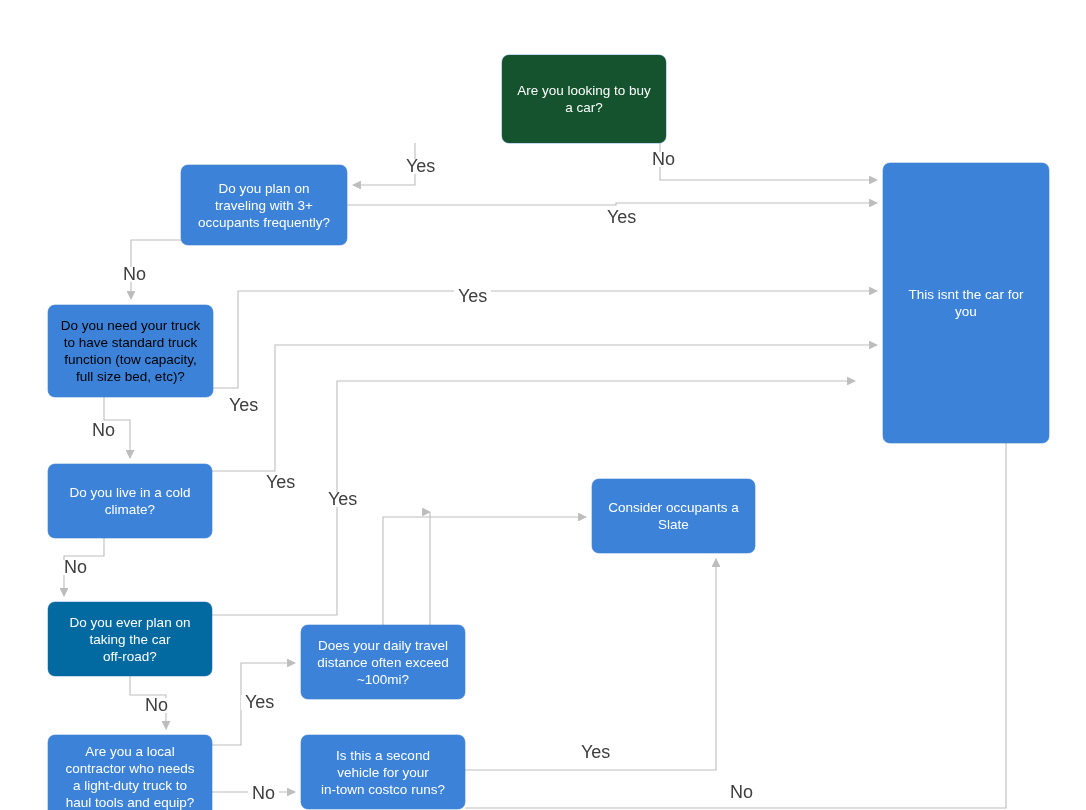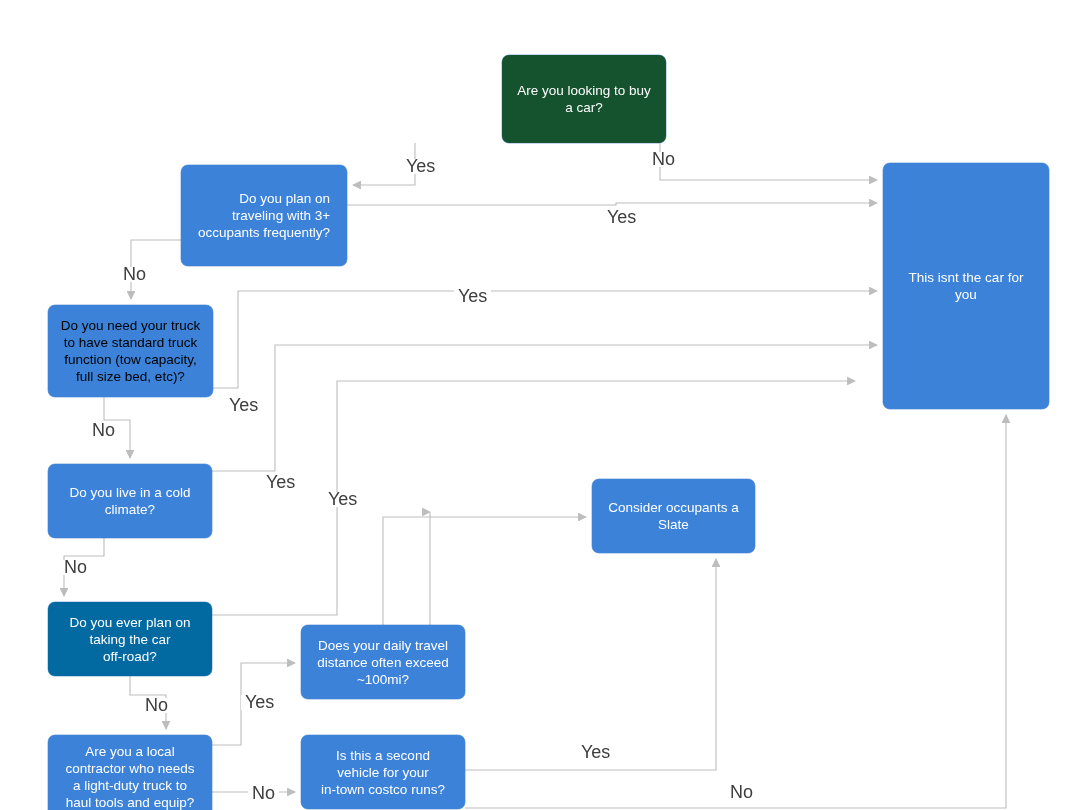--- a/index.html
+++ b/index.html
@@ -93,21 +93,21 @@
 
       <path d="M 465 770 L 716 770 L 716 559"></path>
 
       <path d="M 465 808 L 1006 808 L 1006 415"></path>
     </g>
   </svg>
 
   <div id="nodes">
       <div class="node" style="left: 470px; top: 55px; width: 164px; height: 88px; background: #14532d; color: rgb(255, 255, 255); margin-left: 32px;">Are you looking to buy
 a car?</div>
-      <div class="node" style="left: 181px; top: 165px; width: 166px; height: 101px; background: rgb(60, 130, 217); color: rgb(255, 255, 255); text-align: right;">Do you plan on
+      <div class="node" style="left: 181px; top: 165px; width: 166px; height: 80px; background: rgb(60, 130, 217); color: rgb(255, 255, 255);">Do you plan on
 traveling with 3+
 occupants frequently?</div>
       <div class="node" style="left: 48px; top: 305px; width: 165px; height: 92px; background: rgb(60, 130, 217); color: #000000;">Do you need your truck
 to have standard truck
 function (tow capacity,
 full size bed, etc)?</div>
       <div class="node" style="left: 48px; top: 464px; width: 164px; height: 74px; background: rgb(60, 130, 217); color: rgb(255, 255, 255);">Do you live in a cold
 climate?</div>
       <div class="node" style="left: 48px; top: 602px; width: 164px; height: 74px; background: #0369a1; color: rgb(255, 255, 255);">Do you ever plan on
 taking the car
@@ -117,21 +117,21 @@
 a light-duty truck to
 haul tools and equip?</div>
       <div class="node" style="left: 301px; top: 625px; width: 164px; height: 74px; background: rgb(60, 130, 217); color: rgb(255, 255, 255);">Does your daily travel
 distance often exceed
 ~100mi?</div>
       <div class="node" style="left: 301px; top: 735px; width: 164px; height: 74px; background: rgb(60, 130, 217); color: rgb(255, 255, 255);">Is this a second
 vehicle for your
 in-town costco runs?</div>
       <div class="node" style="left: 592px; top: 479px; width: 163px; height: 74px; background: rgb(60, 130, 217); color: rgb(255, 255, 255);">Consider occupants a
 Slate</div>
-      <div class="node" style="left: 883px; top: 163px; width: 166px; height: 246px; background: rgb(60, 130, 217); color: rgb(255, 255, 255);">This isnt the car for
+      <div class="node" style="left: 883px; top: 163px; width: 166px; height: 280px; background: rgb(60, 130, 217); color: rgb(255, 255, 255);">This isnt the car for
 you</div>
     </div>
   <div id="labels">
       <span class="edge-label" style="left: 402px; top: 159px; color: rgb(61, 61, 61);">Yes</span>
       <span class="edge-label" style="left: 648px; top: 152px; color: rgb(61, 61, 61);">No</span>
       <span class="edge-label" style="left: 603px; top: 210px; color: rgb(61, 61, 61);">Yes</span>
       <span class="edge-label" style="left: 119px; top: 267px; color: rgb(61, 61, 61);">No</span>
       <span class="edge-label" style="left: 454px; top: 289px; color: rgb(61, 61, 61);">Yes</span>
       <span class="edge-label" style="left: 88px; top: 423px; color: rgb(61, 61, 61);">No</span>
       <span class="edge-label" style="left: 225px; top: 398px; color: rgb(61, 61, 61);">Yes</span>

